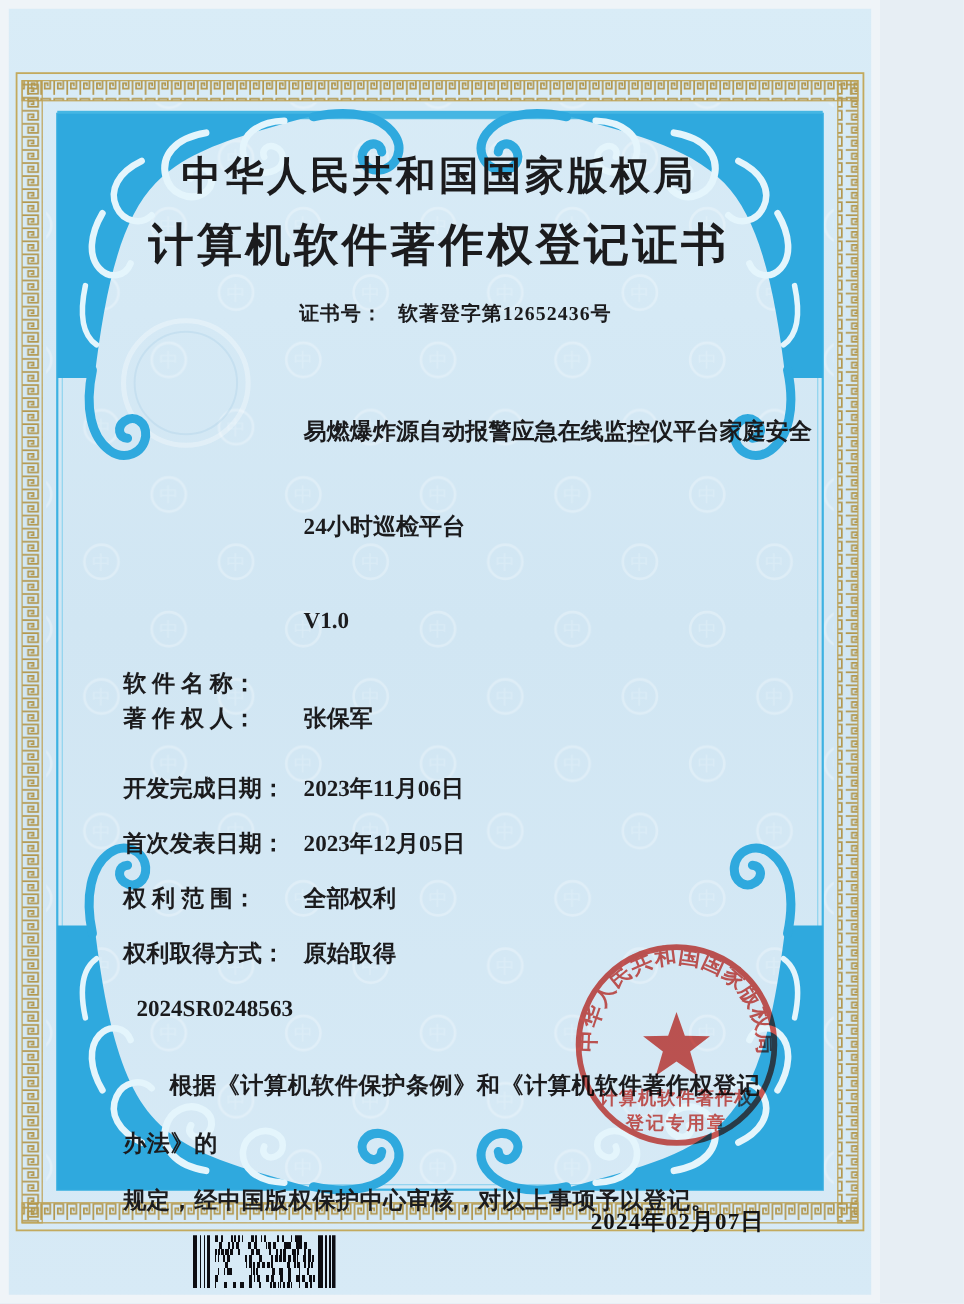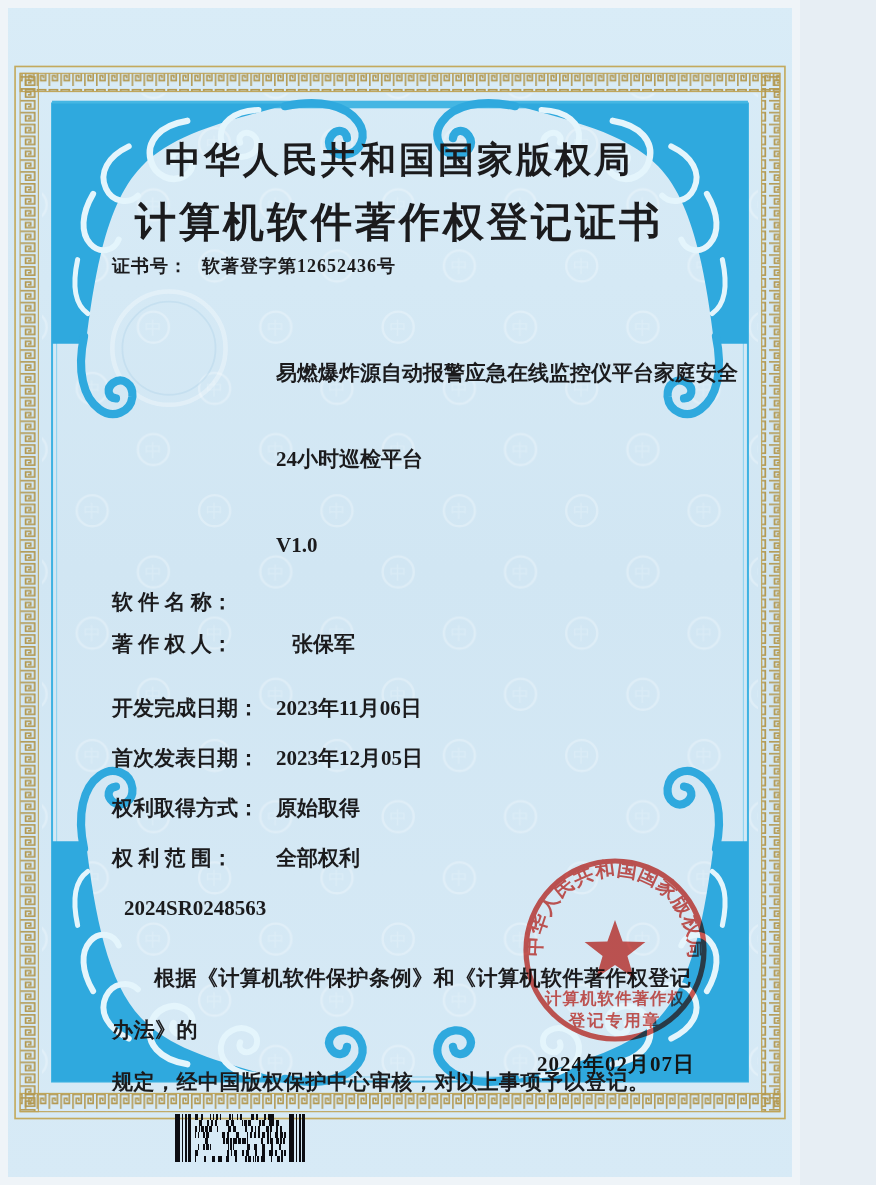--- a/index.html
+++ b/index.html
@@ -6,36 +6,36 @@
   .page{
     position:relative;width:800px;height:1185px;overflow:hidden;
     background:linear-gradient(180deg,#d9ecf7 0%,#d1e6f3 48%,#d7eaf6 100%);
     font-family:"Liberation Serif","DejaVu Serif",serif;
     box-shadow:inset 0 0 0 8px #eff4f8;
   }
   svg.decor{position:absolute;inset:0;width:100%;height:100%;display:block;}
   .content{position:absolute;inset:0;padding:136px 84px 0 112px;box-sizing:border-box;color:#1b1b1d;}
   .h1{font-size:36px;font-weight:bold;letter-spacing:3px;text-align:center;margin:0 30px 0 0;}
   .h2{font-size:41px;font-weight:bold;letter-spacing:3px;text-align:center;margin:10px 30px 0 0;}
-  .certno{margin-top:4px;text-align:left;font-size:18px;font-weight:bold;letter-spacing:1px;white-space:pre;}
+  .certno{margin-top:23px;text-align:center;font-size:18px;font-weight:bold;letter-spacing:1px;white-space:pre;}
   .certno .cv{margin-left:14px;}
   .fields{margin-top:24px;}
   .row{display:flex;font-size:21px;font-weight:bold;margin-top:22px;white-space:pre;line-height:28px;}
   .row.first{margin-top:0;align-items:flex-end;}
-  .row.owner{margin-top:14px;gap:16px;}
+  .row.owner{margin-top:4px;}
   .row.gap{margin-top:36px;}
   .lab{width:152px;flex:none;}
   .val{margin-left:12px;}
   .vline{display:block;line-height:30px;}
   .statement{margin-top:30px;font-size:21px;font-weight:bold;line-height:52px;letter-spacing:.5px;padding-right:18px;}
   .statement .ind{text-indent:2em;}
   .codes{margin-top:6px;margin-left:63px;}
   .barcode svg,.qr svg{display:block;}
   .seal{position:absolute;left:512px;top:850px;mix-blend-mode:multiply;opacity:.92;}
-  .date{position:absolute;left:537px;top:1050px;font-size:21px;font-weight:bold;letter-spacing:1px;color:#141414;}
+  .date{position:absolute;left:537px;top:1096px;font-size:21px;font-weight:bold;letter-spacing:1px;color:#141414;}
 </style>
 </head>
 <body>
 
 <div class="page">
 
   <svg class="decor" viewBox="0 0 876 1185" xmlns="http://www.w3.org/2000/svg">
     <defs>
       <pattern id="wm" width="134" height="134" patternUnits="userSpaceOnUse">
         <g fill="none" stroke="#ffffff" stroke-width="2.6" opacity="0.55">
@@ -108,26 +108,26 @@
       </div>
       <div class="row gap">
         <span class="lab">开发完成日期：</span>
         <span class="val">2023年11月06日</span>
       </div>
       <div class="row">
         <span class="lab">首次发表日期：</span>
         <span class="val">2023年12月05日</span>
       </div>
       <div class="row">
+        <span class="lab">权 利 范 围：</span>
+        <span class="val">全部权利</span>
+      </div>
+      <div class="row">
         <span class="lab">权利取得方式：</span>
         <span class="val">原始取得</span>
-      </div>
-      <div class="row">
-        <span class="lab">权 利 范 围：</span>
-        <span class="val">全部权利</span>
       </div>
       <div class="row">
         <span class="val">2024SR0248563</span>
       </div>
     </div>
 
     <div class="statement">
       <div class="ind">根据《计算机软件保护条例》和《计算机软件著作权登记办法》的</div>
       <div>规定，经中国版权保护中心审核，对以上事项予以登记。</div>
     </div>

